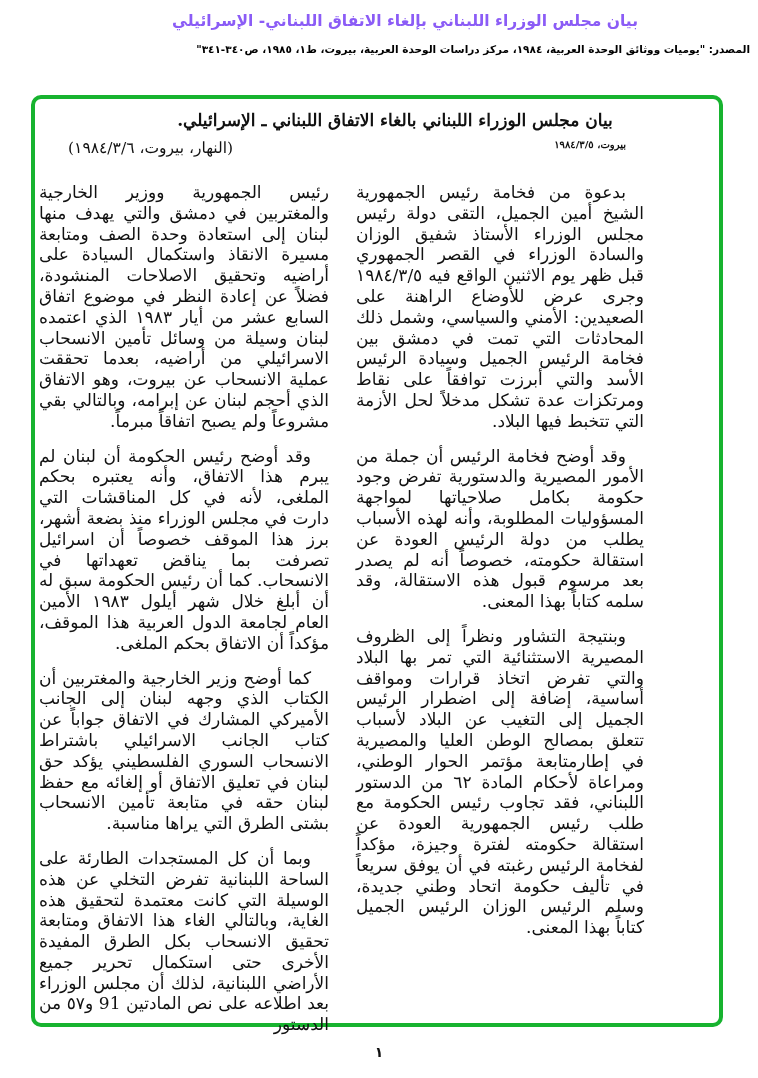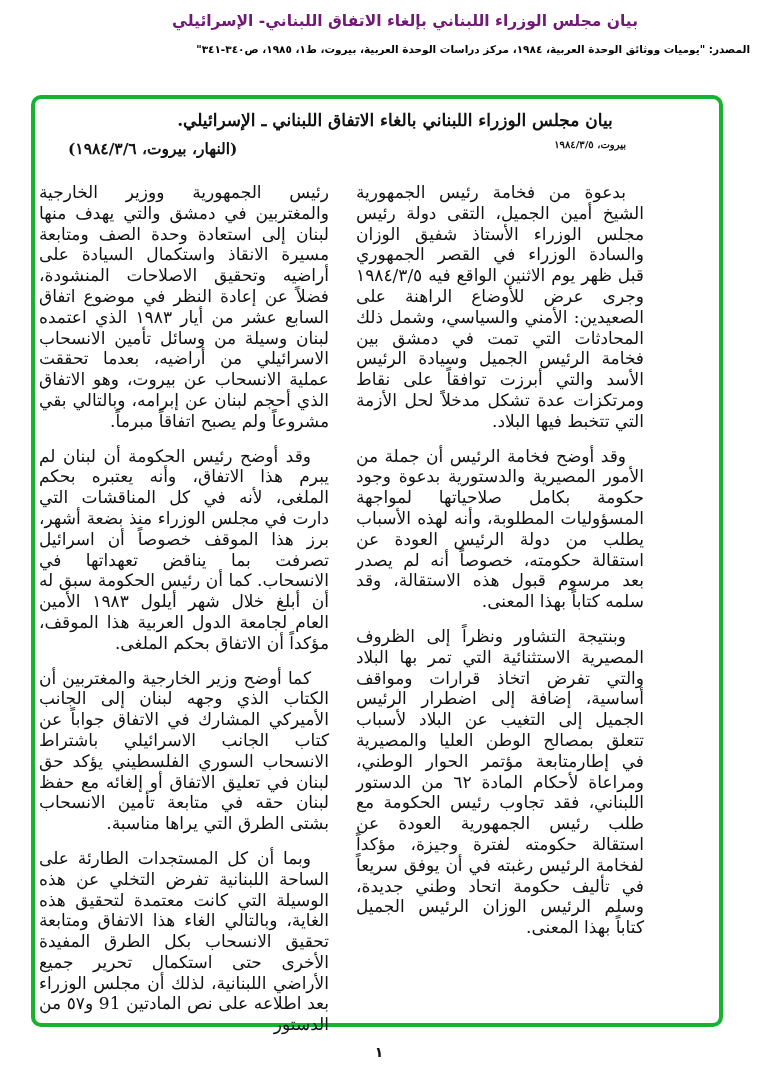--- a/index.html
+++ b/index.html
@@ -5,38 +5,38 @@
   html, body { margin: 0; padding: 0; background: #ffffff; }
   body {
     width: 758px; height: 1078px; position: relative; overflow: hidden;
     font-family: "DejaVu Serif", "Liberation Serif", serif; color: #111;
   }
   .page-header {
     position: absolute; left: 0; top: 0; width: 758px; text-align: right; direction: rtl;
     font-family: "DejaVu Sans", "Liberation Sans", sans-serif;
   }
   .header-title {
-    position: absolute; right: 120px; top: 12px; font-size: 15.5px; font-weight: bold; white-space: nowrap; color: #701a75;
+    position: absolute; right: 120px; top: 12px; font-size: 15.5px; font-weight: bold; white-space: nowrap; color: #8b5cf6;
   }
   .header-source {
     position: absolute; right: 8px; top: 43px; font-size: 10.5px; font-weight: bold; white-space: nowrap; color: #000;
   }
   .frame {
     position: absolute; left: 31px; top: 95px; width: 684px; height: 924px;
     border: 4px solid #17b32f; border-radius: 10px; box-sizing: content-box;
   }
   .doc-title {
     position: absolute; left: 0; right: 0; top: 110px; text-align: center; direction: rtl;
     font-size: 17px; font-weight: bold; white-space: nowrap; margin-left: 32px;
   }
   .dateline-right {
     position: absolute; right: 132px; top: 139px; direction: rtl; font-size: 10px; font-weight: bold; white-space: nowrap;
   }
   .dateline-left {
-    position: absolute; left: 68px; top: 139px; direction: rtl; font-size: 15.5px; font-weight: bold; white-space: nowrap; text-align: right;
+    position: absolute; left: 68px; top: 139px; direction: rtl; font-size: 15.5px; font-weight: normal; white-space: nowrap; text-align: right;
   }
   .column {
     position: absolute; top: 182px; direction: rtl; text-align: justify;
     font-size: 17px; line-height: 20.8px;
   }
   .col-right { right: 114px; width: 288px; }
   .col-left { left: 39px; width: 290px; }
   .column p { margin: 0 0 14px 0; text-indent: 18px; text-align-last: right; }
   .column p.no-indent { text-indent: 0; }
   .page-number {
@@ -53,21 +53,21 @@
 </div>
 
 <div class="frame" style="border-color: rgb(23, 179, 47);"></div>
 
 <div class="doc-title">بيان مجلس الوزراء اللبناني بالغاء الاتفاق اللبناني ـ الإسرائيلي.</div>
 <div class="dateline-right">بيروت، ١٩٨٤/٣/٥</div>
 <div class="dateline-left">(النهار، بيروت، ١٩٨٤/٣/٦)</div>
 
 <div class="column col-right">
   <p>بدعوة من فخامة رئيس الجمهورية الشيخ أمين الجميل، التقى دولة رئيس مجلس الوزراء الأستاذ شفيق الوزان والسادة الوزراء في القصر الجمهوري قبل ظهر يوم الاثنين الواقع فيه ١٩٨٤/٣/٥ وجرى عرض للأوضاع الراهنة على الصعيدين: الأمني والسياسي، وشمل ذلك المحادثات التي تمت في دمشق بين فخامة الرئيس الجميل وسيادة الرئيس الأسد والتي أبرزت توافقاً على نقاط ومرتكزات عدة تشكل مدخلاً لحل الأزمة التي تتخبط فيها البلاد.</p>
-  <p>وقد أوضح فخامة الرئيس أن جملة من الأمور المصيرية والدستورية بدعوة وجود حكومة بكامل صلاحياتها لمواجهة المسؤوليات المطلوبة، وأنه لهذه الأسباب يطلب من دولة الرئيس العودة عن استقالة حكومته، خصوصاً أنه لم يصدر بعد مرسوم قبول هذه الاستقالة، وقد سلمه كتاباً بهذا المعنى.</p>
+  <p>وقد أوضح فخامة الرئيس أن جملة من الأمور المصيرية والدستورية تفرض وجود حكومة بكامل صلاحياتها لمواجهة المسؤوليات المطلوبة، وأنه لهذه الأسباب يطلب من دولة الرئيس العودة عن استقالة حكومته، خصوصاً أنه لم يصدر بعد مرسوم قبول هذه الاستقالة، وقد سلمه كتاباً بهذا المعنى.</p>
   <p>وبنتيجة التشاور ونظراً إلى الظروف المصيرية الاستثنائية التي تمر بها البلاد والتي تفرض اتخاذ قرارات ومواقف أساسية، إضافة إلى اضطرار الرئيس الجميل إلى التغيب عن البلاد لأسباب تتعلق بمصالح الوطن العليا والمصيرية في إطارمتابعة مؤتمر الحوار الوطني، ومراعاة لأحكام المادة ٦٢ من الدستور اللبناني، فقد تجاوب رئيس الحكومة مع طلب رئيس الجمهورية العودة عن استقالة حكومته لفترة وجيزة، مؤكداً لفخامة الرئيس رغبته في أن يوفق سريعاً في تأليف حكومة اتحاد وطني جديدة، وسلم الرئيس الوزان الرئيس الجميل كتاباً بهذا المعنى.</p>
 </div>
 
 <div class="column col-left">
   <p class="no-indent">رئيس الجمهورية ووزير الخارجية والمغتربين في دمشق والتي يهدف منها لبنان إلى استعادة وحدة الصف ومتابعة مسيرة الانقاذ واستكمال السيادة على أراضيه وتحقيق الاصلاحات المنشودة، فضلاً عن إعادة النظر في موضوع اتفاق السابع عشر من أيار ١٩٨٣ الذي اعتمده لبنان وسيلة من وسائل تأمين الانسحاب الاسرائيلي من أراضيه، بعدما تحققت عملية الانسحاب عن بيروت، وهو الاتفاق الذي أحجم لبنان عن إبرامه، وبالتالي بقي مشروعاً ولم يصبح اتفاقاً مبرماً.</p>
   <p>وقد أوضح رئيس الحكومة أن لبنان لم يبرم هذا الاتفاق، وأنه يعتبره بحكم الملغى، لأنه في كل المناقشات التي دارت في مجلس الوزراء منذ بضعة أشهر، برز هذا الموقف خصوصاً أن اسرائيل تصرفت بما يناقض تعهداتها في الانسحاب. كما أن رئيس الحكومة سبق له أن أبلغ خلال شهر أيلول ١٩٨٣ الأمين العام لجامعة الدول العربية هذا الموقف، مؤكداً أن الاتفاق بحكم الملغى.</p>
   <p>كما أوضح وزير الخارجية والمغتربين أن الكتاب الذي وجهه لبنان إلى الجانب الأميركي المشارك في الاتفاق جواباً عن كتاب الجانب الاسرائيلي باشتراط الانسحاب السوري الفلسطيني يؤكد حق لبنان في تعليق الاتفاق أو إلغائه مع حفظ لبنان حقه في متابعة تأمين الانسحاب بشتى الطرق التي يراها مناسبة.</p>
   <p>وبما أن كل المستجدات الطارئة على الساحة اللبنانية تفرض التخلي عن هذه الوسيلة التي كانت معتمدة لتحقيق هذه الغاية، وبالتالي الغاء هذا الاتفاق ومتابعة تحقيق الانسحاب بكل الطرق المفيدة الأخرى حتى استكمال تحرير جميع الأراضي اللبنانية، لذلك أن مجلس الوزراء بعد اطلاعه على نص المادتين 91 و٥٧ من الدستور</p>
 </div>
 

